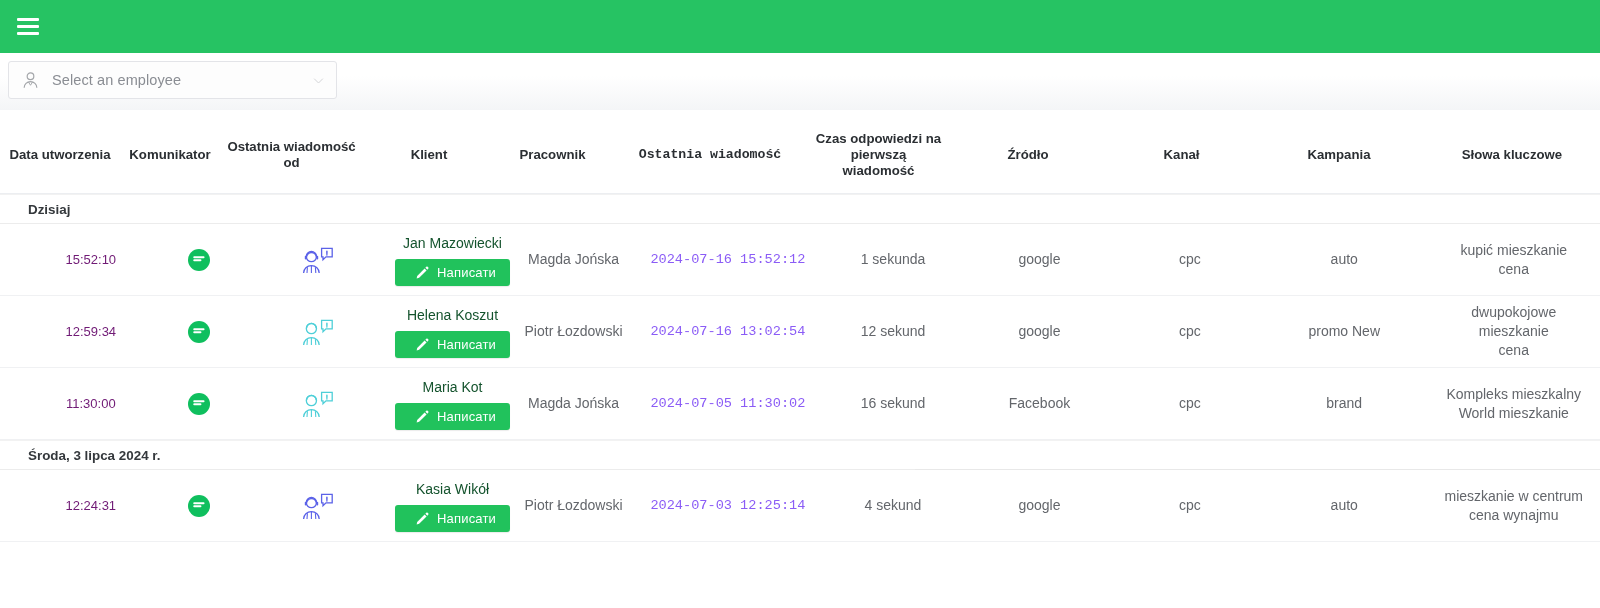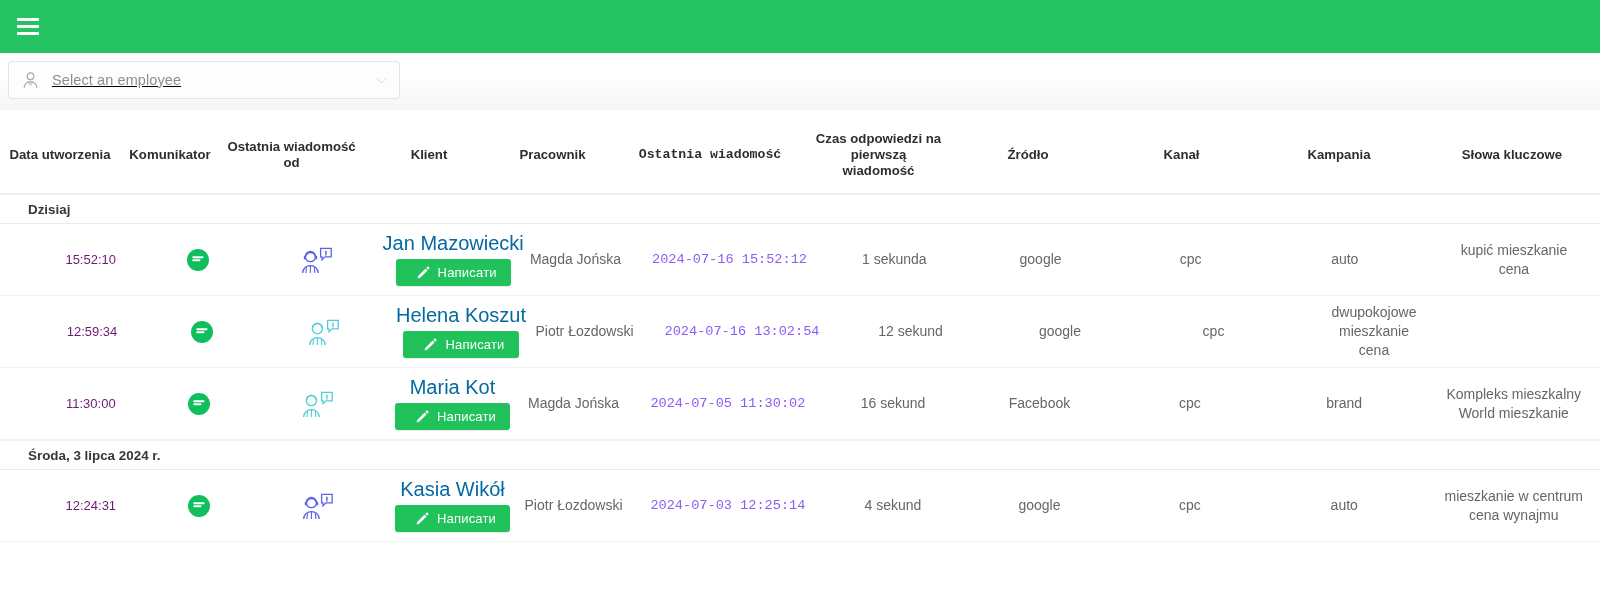--- a/index.html
+++ b/index.html
@@ -38,30 +38,29 @@
   }
 
   
   .filterbar {
     height: 57px;
     background: linear-gradient(to bottom, #ffffff 0%, #ffffff 40%, #f4f5f7 100%);
     padding: 8px 0 0 8px;
     position: relative;
   }
   .employee-select {
-    width: 392px;
+    width: 329px;
     height: 38px;
     border: 1px solid #e3e4e8;
     border-radius: 3px;
     background: #fdfdfd;
     display: flex;
     align-items: center;
     padding: 0 10px 0 12px;
     cursor: pointer;
-    text-decoration: underline;
   }
   .employee-select .ico {
     width: 19px;
     height: 19px;
     flex: 0 0 19px;
     margin-right: 12px;
     opacity: .62;
   }
   .employee-select .placeholder {
     flex: 1;
@@ -147,22 +146,22 @@
     display: flex;
     flex-direction: column;
     align-items: center;
     justify-content: center;
   }
   .td.time { color: #701a75; font-size: 13px; margin-left: 32px; }
   .td.msgdate { color: #8b5cf6; font-size: 13.6px; }
   .td.multi { line-height: 19px; }
 
   .client-cell .name {
-    font-size: 20px;
-    color: #0369a1;
+    font-size: 14px;
+    color: #14532d;
     margin-bottom: 6px;
     white-space: nowrap;
   }
   .write-btn {
     display: inline-flex;
     align-items: center;
     gap: 7px;
     background: #21c25c;
     border: none;
     border-radius: 3px;
@@ -316,20 +315,21 @@
         </span>
         <span class="lbl">Написати</span>
       </button>
     </div>
 
     <div class="td c4">Piotr Łozdowski</div>
     <div class="td c5 msgdate">2024-07-16 13:02:54</div>
     <div class="td c6">12 sekund</div>
     <div class="td c7">google</div>
     <div class="td c8">cpc</div>
+    <div class="td c9">promo New</div>
     <div class="td c10 multi">
           <div>dwupokojowe</div>
           <div>mieszkanie</div>
           <div>cena</div>
         </div>
   </div>
 
 
   <div class="trow">
     <div class="td c0 time">11:30:00</div>

